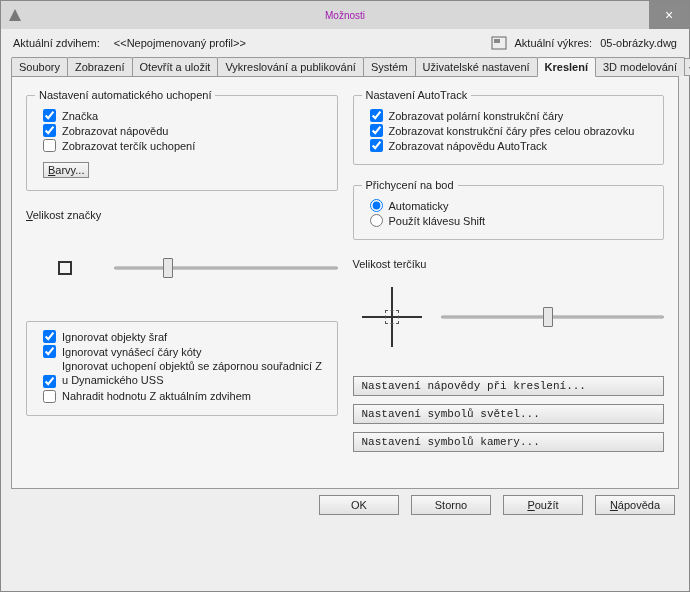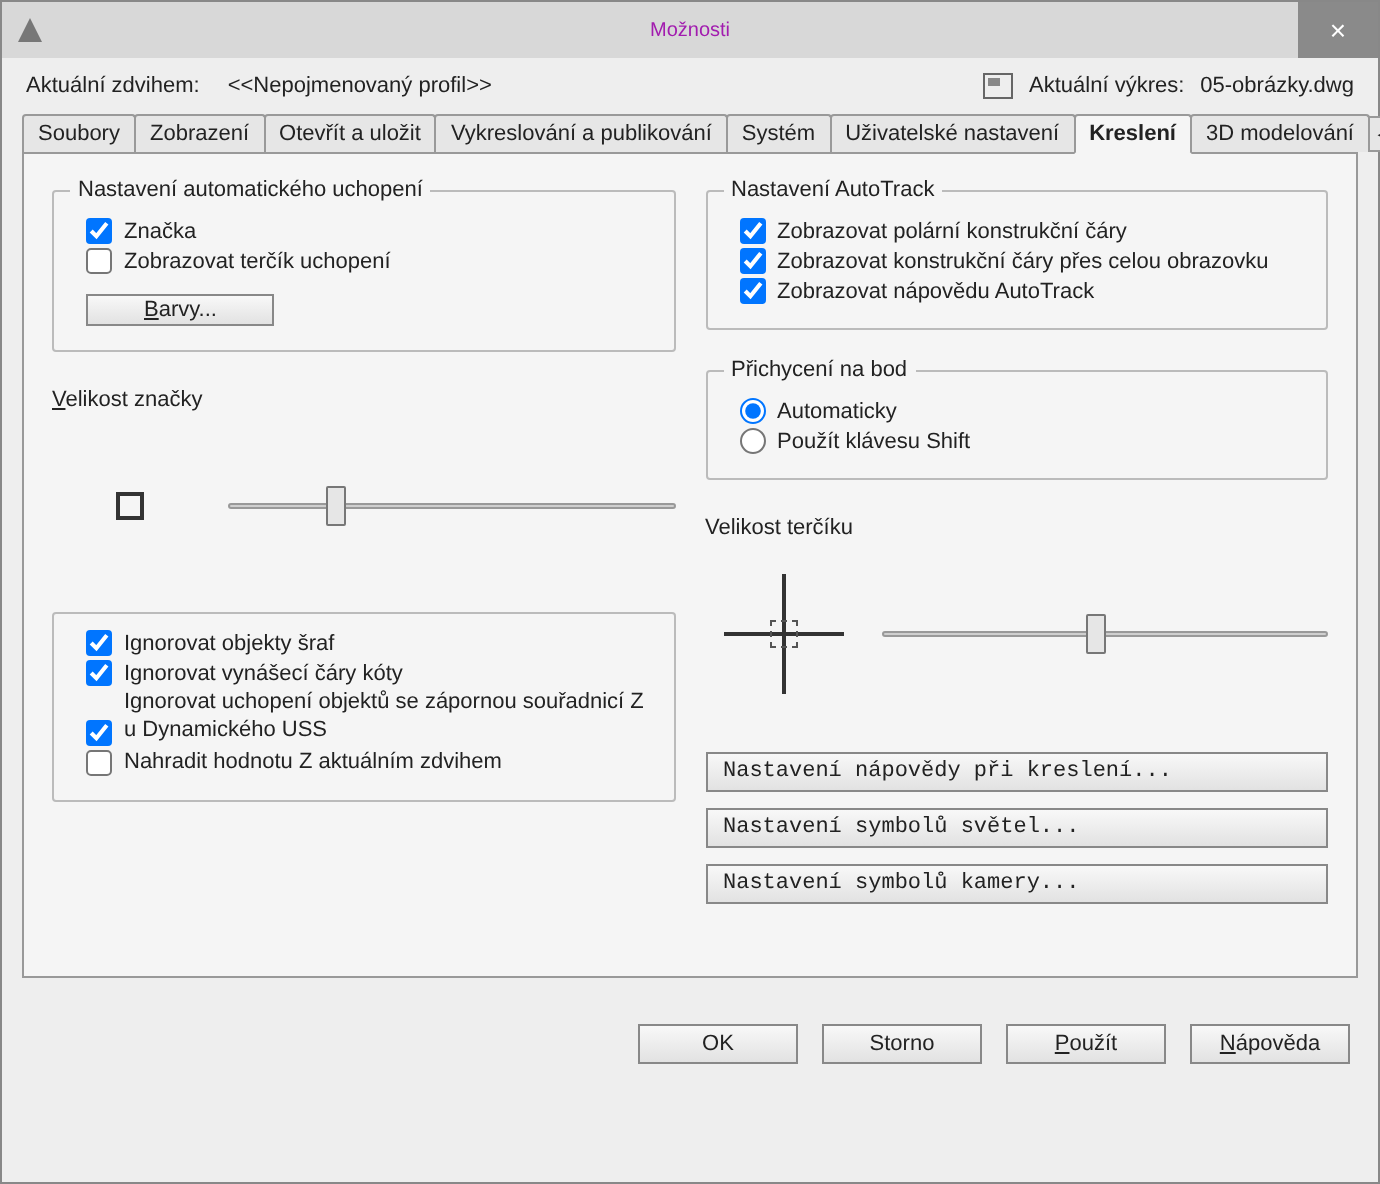--- a/index.html
+++ b/index.html
@@ -97,21 +97,21 @@
   }
   .tab-arrow {
     width: 14px; height: 18px;
     border: 1px solid #999;
     background: #e6e6e6;
     display: flex; align-items:center; justify-content:center;
     font-size: 9px;
     cursor: default;
   }
   .content {
-    margin: 0 10px 23px 10px;
+    margin: 0 10px 6px 10px;
     border: 1px solid #999;
     border-top: none;
     background: #f5f5f5;
     padding: 12px 14px;
     height: 412px;
     display: flex;
     gap: 15px;
   }
   .col { flex: 1; display: flex; flex-direction: column; gap: 14px; }
   .group {
@@ -136,21 +136,21 @@
   .underline-char { text-decoration: underline; }
   .btn {
     border: 1px solid #888;
     background: linear-gradient(#f8f8f8,#e2e2e2);
     padding: 2px 14px;
     font-size: 11px;
     cursor: default;
     display: inline-block;
     text-align: center;
   }
-  .btn-small { padding: 1px 28px; }
+  .btn-small { padding: 1px 4px; }
   .btn-wide {
     width: 100%;
     text-align: left;
     padding: 3px 8px;
     margin-bottom: 8px;
   }
   .slider-section { margin-top: 4px; }
   .slider-row {
     display: flex;
     align-items: center;
@@ -267,20 +267,24 @@
 
   <div class="content">
 
     <div class="col">
 
       <fieldset class="frame">
         <legend>Nastavení automatického uchopení</legend>
         <label class="check-row">
           <input type="checkbox" checked="" style="">
           <span>Značka</span>
+        </label>
+        <label class="check-row">
+          <input type="checkbox" checked="" style="">
+          <span>Zobrazovat nápovědu</span>
         </label>
         <label class="check-row">
           <input type="checkbox" style="">
           <span>Zobrazovat terčík uchopení</span>
         </label>
         <div style="margin:10px 0 2px 8px;">
           <span class="btn btn-small"><span class="underline-char">B</span><span></span>arvy...</span>
         </div>
       </fieldset>
 

